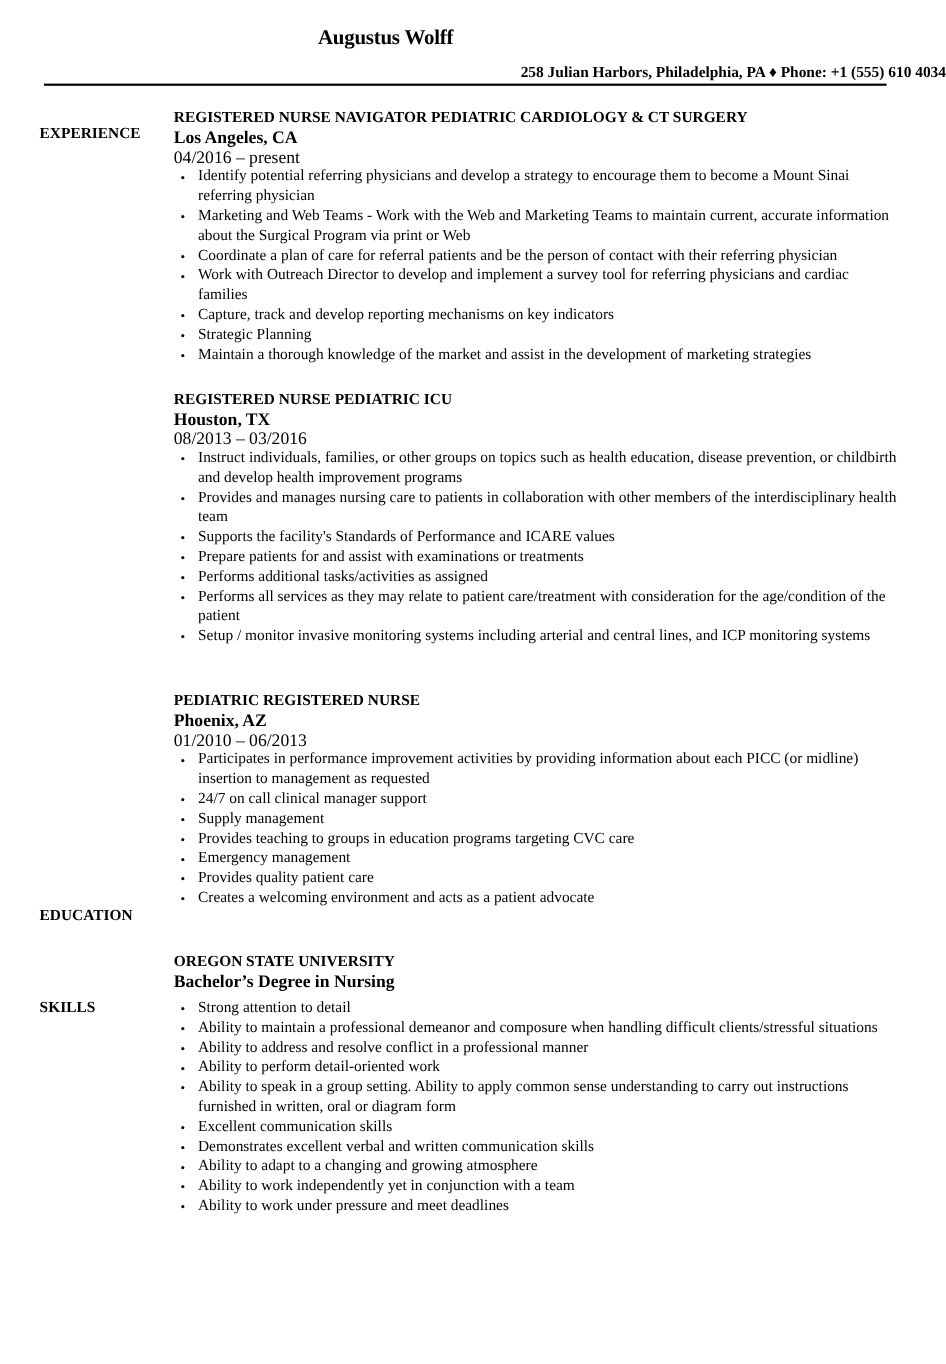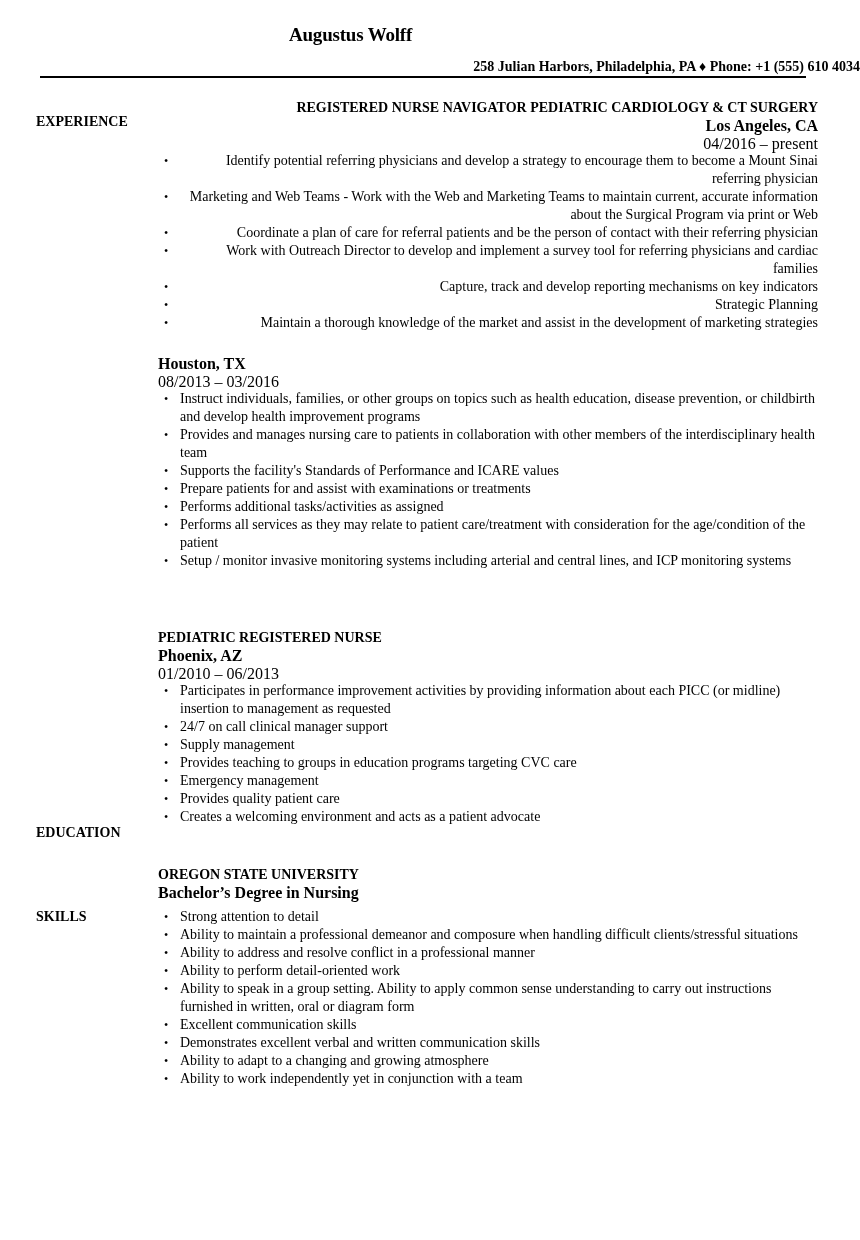--- a/index.html
+++ b/index.html
@@ -24,36 +24,37 @@
 <body>
 
 <div class="header">
   <div class="name">Augustus Wolff</div>
   <div class="contact">258 Julian Harbors, Philadelphia, PA ♦ Phone: +1 (555) 610 4034</div>
   <div class="rule"></div>
 </div>
 
 <div class="section-label" style="top:114px;">EXPERIENCE</div>
 
-<div class="block" style="top:99px;text-align:right;">
+<div class="block" style="top:99px;">
   <div class="job-title">REGISTERED NURSE NAVIGATOR PEDIATRIC CARDIOLOGY &amp; CT SURGERY</div>
   <div class="loc">Los Angeles, CA</div>
   <div class="dates">04/2016 – present</div>
   <ul>
     <li>Identify potential referring physicians and develop a strategy to encourage them to become a Mount Sinai referring physician</li>
     <li>Marketing and Web Teams - Work with the Web and Marketing Teams to maintain current, accurate information about the Surgical Program via print or Web</li>
     <li>Coordinate a plan of care for referral patients and be the person of contact with their referring physician</li>
     <li>Work with Outreach Director to develop and implement a survey tool for referring physicians and cardiac families</li>
     <li>Capture, track and develop reporting mechanisms on key indicators</li>
     <li>Strategic Planning</li>
     <li>Maintain a thorough knowledge of the market and assist in the development of marketing strategies</li>
   </ul>
 </div>
 
 <div class="block" style="top:355px;">
+  <div class="job-title">REGISTERED NURSE PEDIATRIC ICU</div>
   <div class="loc">Houston, TX</div>
   <div class="dates">08/2013 – 03/2016</div>
   <ul>
     <li>Instruct individuals, families, or other groups on topics such as health education, disease prevention, or childbirth and develop health improvement programs</li>
     <li>Provides and manages nursing care to patients in collaboration with other members of the interdisciplinary health team</li>
     <li>Supports the facility's Standards of Performance and ICARE values</li>
     <li>Prepare patients for and assist with examinations or treatments</li>
     <li>Performs additional tasks/activities as assigned</li>
     <li>Performs all services as they may relate to patient care/treatment with consideration for the age/condition of the patient</li>
     <li>Setup / monitor invasive monitoring systems including arterial and central lines, and ICP monitoring systems</li>
@@ -86,14 +87,15 @@
   <ul>
     <li>Strong attention to detail</li>
     <li>Ability to maintain a professional demeanor and composure when handling difficult clients/stressful situations</li>
     <li>Ability to address and resolve conflict in a professional manner</li>
     <li>Ability to perform detail-oriented work</li>
     <li>Ability to speak in a group setting. Ability to apply common sense understanding to carry out instructions furnished in written, oral or diagram form</li>
     <li>Excellent communication skills</li>
     <li>Demonstrates excellent verbal and written communication skills</li>
     <li>Ability to adapt to a changing and growing atmosphere</li>
     <li>Ability to work independently yet in conjunction with a team</li>
+    <li>Ability to work under pressure and meet deadlines</li>
   </ul>
 </div>
 
 </body></html>

